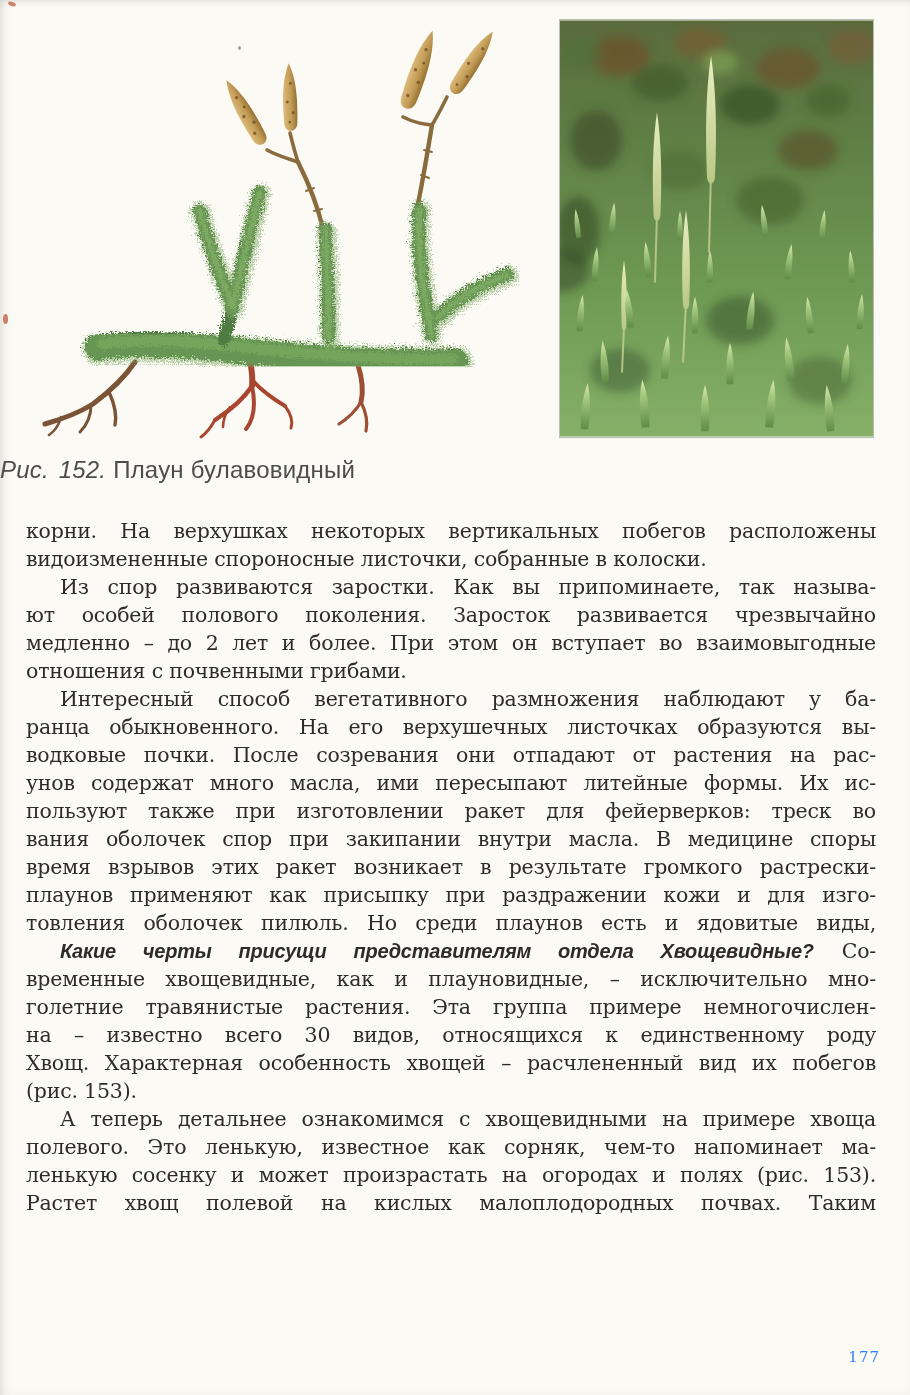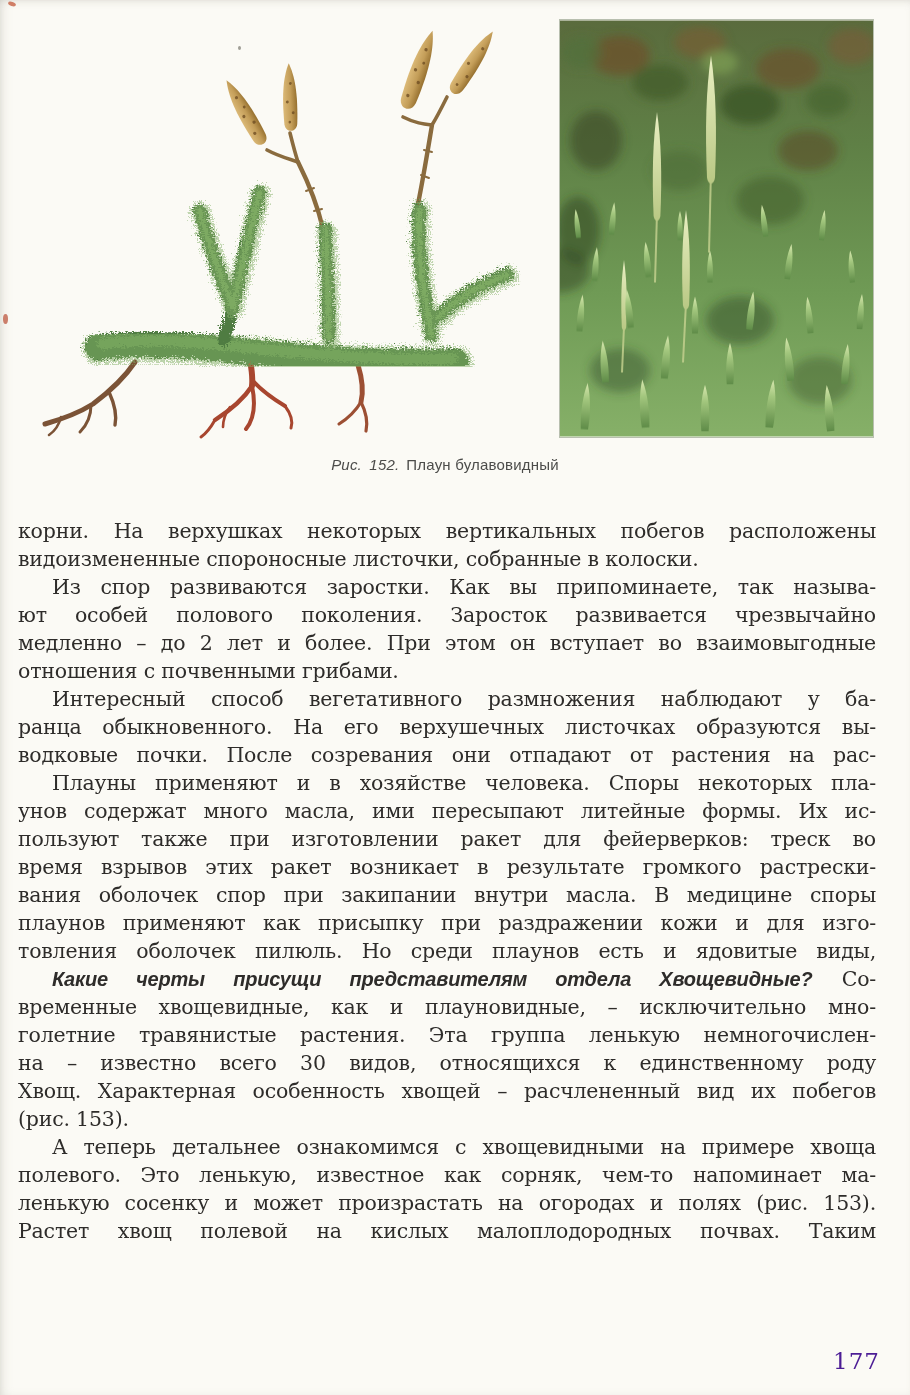--- a/index.html
+++ b/index.html
@@ -10,36 +10,36 @@
   }
   .page{position:absolute;inset:0;
     box-shadow:inset 6px 0 14px -8px rgba(110,105,95,.35), inset 0 5px 12px -8px rgba(110,105,95,.3);}
   
   .drawing{position:absolute;left:25px;top:15px;width:515px;height:430px;}
   .photo{position:absolute;left:560px;top:20px;width:313px;height:417px;
     outline:1px solid rgba(60,80,45,.35);}
   .photo svg{display:block;width:100%;height:100%;}
   
   .caption{position:absolute;left:0;right:20px;top:456px;height:28px;
-    text-align:center;font-family:"Liberation Sans", sans-serif;
-    font-size:15px;color:#4c4c4a;letter-spacing:.2px;}
+    font-family:"Liberation Sans", sans-serif;
+    font-size:24px;color:#4c4c4a;letter-spacing:.2px;}
   .cap-label{font-style:italic;margin-right:7px;word-spacing:3px;}
   
   .bodytext{position:absolute;left:18px;top:517px;width:858px;color:#2e2c2a;}
   .line{
     font-size:20.5px;line-height:28px;height:28px;letter-spacing:-0.2px;
-    text-align:justify;text-align-last:justify;white-space:nowrap;
+    text-align:justify;text-align-last:justify;white-space:nowrap;margin-left:8px;
   }
   .line.last{text-align-last:left;}
   .line.indent{text-indent:34px;}
   .lead{font-family:"Liberation Sans", sans-serif;font-weight:bold;font-style:italic;
     font-size:20px;letter-spacing:-0.2px;}
   
   .pageno{position:absolute;top:1348px;right:30px;
-    font-size:23px;color:#4c1d95;letter-spacing:1px;}
+    font-size:15px;color:#3b82f6;letter-spacing:1px;}
   
   .speck{position:absolute;border-radius:50%;}
   .speck.s1{left:8px;top:2px;width:8px;height:4px;background:#c96a4f;transform:rotate(18deg);opacity:.85;}
   .speck.s2{left:3px;top:314px;width:5px;height:10px;background:#c0604a;opacity:.8;}
   .speck.s3{left:238px;top:46px;width:3px;height:4px;background:#96958c;opacity:.9;}
 </style>
 </head>
 <body>
 
 <div class="page">
@@ -275,30 +275,29 @@
 
   <div class="line"><span>корни. На верхушках некоторых вертикальных побегов расположены</span></div>
       <div class="line last"><span>видоизмененные спороносные листочки, собранные в колоски.</span></div>
       <div class="line indent"><span>Из спор развиваются заростки. Как вы припоминаете, так называ-</span></div>
       <div class="line"><span>ют особей полового поколения. Заросток развивается чрезвычайно</span></div>
       <div class="line"><span>медленно – до 2 лет и более. При этом он вступает во взаимовыгодные</span></div>
       <div class="line last"><span>отношения с почвенными грибами.</span></div>
       <div class="line indent"><span>Интересный способ вегетативного размножения наблюдают у ба-</span></div>
       <div class="line"><span>ранца обыкновенного. На его верхушечных листочках образуются вы-</span></div>
       <div class="line"><span>водковые почки. После созревания они отпадают от растения на рас-</span></div>
-      <div class="line indent"><span>Плауны применяют и в хозяйстве человека. Споры некоторых пла-</span></div>
       <div class="line"><span>унов содержат много масла, ими пересыпают литейные формы. Их ис-</span></div>
       <div class="line"><span>пользуют также при изготовлении ракет для фейерверков: треск во</span></div>
+      <div class="line"><span>вания оболочек спор при закипании внутри масла. В медицине споры</span></div>
       <div class="line"><span>время взрывов этих ракет возникает в результате громкого растрески-</span></div>
-      <div class="line"><span>вания оболочек спор при закипании внутри масла. В медицине споры</span></div>
       <div class="line"><span>плаунов применяют как присыпку при раздражении кожи и для изго-</span></div>
       <div class="line"><span>товления оболочек пилюль. Но среди плаунов есть и ядовитые виды,</span></div>
       <div class="line indent"><span class="lead">Какие черты присущи представителям отдела Хвощевидные?</span><span> Со-</span></div>
       <div class="line"><span>временные хвощевидные, как и плауновидные, – исключительно мно-</span></div>
-      <div class="line"><span>голетние травянистые растения. Эта группа ленькую немногочислен-</span></div>
+      <div class="line"><span>голетние травянистые растения. Эта группа примере немногочислен-</span></div>
       <div class="line"><span>на – известно всего 30 видов, относящихся к единственному роду</span></div>
       <div class="line"><span>Хвощ. Характерная особенность хвощей – расчлененный вид их побегов</span></div>
       <div class="line last"><span>(рис. 153).</span></div>
       <div class="line indent"><span>А теперь детальнее ознакомимся с хвощевидными на примере хвоща</span></div>
       <div class="line"><span>полевого. Это ленькую, известное как сорняк, чем-то напоминает ма-</span></div>
       <div class="line"><span>ленькую сосенку и может произрастать на огородах и полях (рис. 153).</span></div>
       <div class="line"><span>Растет хвощ полевой на кислых малоплодородных почвах. Таким</span></div>
     </div>
 
   <div class="pageno">177</div>

